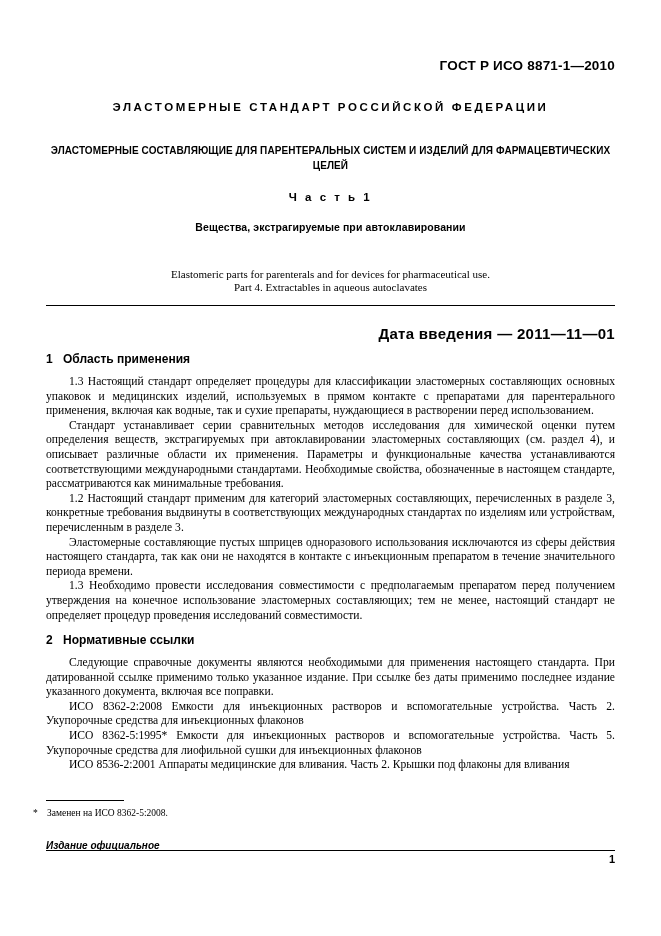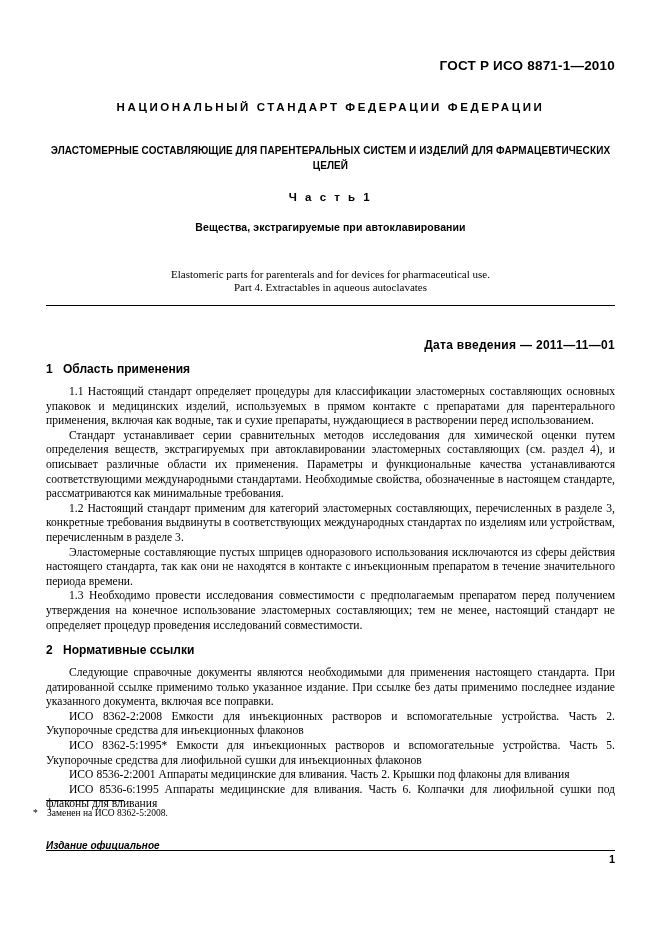--- a/index.html
+++ b/index.html
@@ -71,25 +71,25 @@
     line-height: 12.5px;
     color: #000;
   }
   .rule {
     margin-top: 12px;
     border: 0;
     border-top: 1px solid #000;
     height: 0;
   }
   .intro-date {
-    margin-top: 32px;
+    margin-top: 19px;
     text-align: right;
     font-family: "Liberation Sans", sans-serif;
     font-weight: bold;
-    font-size: 12px;
+    font-size: 15px;
     letter-spacing: 0.3px;
   }
   .section-heading {
     font-family: "Liberation Sans", sans-serif;
     font-weight: bold;
     font-size: 12px;
     margin-top: 10px;
     margin-bottom: 9px;
   }
   .section-heading .num {
@@ -156,55 +156,54 @@
     position: relative;
   }
 </style>
 </head>
 <body>
 
 <div class="page">
 
   <div class="doc-number">ГОСТ Р ИСО 8871-1—2010</div>
 
-  <div class="national-standard">НАЦИОНАЛЬНЫЙ СТАНДАРТ ФЕДЕРАЦИИ ФЕДЕРАЦИИ</div>
+  <div class="national-standard">ЭЛАСТОМЕРНЫЕ СТАНДАРТ РОССИЙСКОЙ ФЕДЕРАЦИИ</div>
 
   <div class="title-block">
     <div class="main-title">ЭЛАСТОМЕРНЫЕ СОСТАВЛЯЮЩИЕ ДЛЯ ПАРЕНТЕРАЛЬНЫХ СИСТЕМ И ИЗДЕЛИЙ ДЛЯ ФАРМАЦЕВТИЧЕСКИХ ЦЕЛЕЙ</div>
     <div class="part-line">Ч а с т ь  1</div>
     <div class="subtitle">Вещества, экстрагируемые при автоклавировании</div>
     <div class="eng-title">
       <div>Elastomeric parts for parenterals and for devices for pharmaceutical use.</div>
       <div>Part 4.  Extractables in aqueous autoclavates</div>
     </div>
   </div>
 
   <hr class="rule">
 
   <div class="intro-date">Дата введения — 2011—11—01</div>
 
   <div class="content">
 
     <div class="section-heading">
       <span class="num">1</span><span>Область применения</span>
     </div>
-    <p class="body">1.1 Настоящий стандарт определяет процедуры для классификации эластомерных составляющих основных упаковок и медицинских изделий, используемых в прямом контакте с препаратами для парентерального применения, включая как водные, так и сухие препараты, нуждающиеся в растворении перед использованием.</p>
+    <p class="body">1.3 Настоящий стандарт определяет процедуры для классификации эластомерных составляющих основных упаковок и медицинских изделий, используемых в прямом контакте с препаратами для парентерального применения, включая как водные, так и сухие препараты, нуждающиеся в растворении перед использованием.</p>
     <p class="body">Стандарт устанавливает серии сравнительных методов исследования для химической оценки путем определения веществ, экстрагируемых при автоклавировании эластомерных составляющих (см. раздел 4), и описывает различные области их применения. Параметры и функциональные качества устанавливаются соответствующими международными стандартами. Необходимые свойства, обозначенные в настоящем стандарте, рассматриваются как минимальные требования.</p>
     <p class="body">1.2 Настоящий стандарт применим для категорий эластомерных составляющих, перечисленных в разделе 3, конкретные требования выдвинуты в соответствующих международных стандартах по изделиям или устройствам, перечисленным в разделе 3.</p>
     <p class="body">Эластомерные составляющие пустых шприцев одноразового использования исключаются из сферы действия настоящего стандарта, так как они не находятся в контакте с инъекционным препаратом в течение значительного периода времени.</p>
     <p class="body">1.3 Необходимо провести исследования совместимости с предполагаемым препаратом перед получением утверждения на конечное использование эластомерных составляющих; тем не менее, настоящий стандарт не определяет процедур проведения исследований совместимости.</p>
 
     <div class="section-heading">
       <span class="num">2</span><span>Нормативные ссылки</span>
     </div>
     <p class="body">Следующие справочные документы являются необходимыми для применения настоящего стандарта. При датированной ссылке применимо только указанное издание. При ссылке без даты применимо последнее издание указанного документа, включая все поправки.</p>
     <p class="body">ИСО  8362-2:2008  Емкости  для  инъекционных  растворов  и  вспомогательные  устройства. Часть 2.  Укупорочные средства для инъекционных флаконов</p>
     <p class="body">ИСО 8362-5:1995* Емкости  для  инъекционных  растворов  и  вспомогательные  устройства. Часть 5. Укупорочные средства для лиофильной сушки для инъекционных флаконов</p>
     <p class="body">ИСО 8536-2:2001  Аппараты медицинские для вливания. Часть 2.  Крышки под флаконы для вливания</p>
-    <p class="body">ИСО 8536-6:1995  Аппараты медицинские для вливания. Часть 6.   Колпачки для лиофильной сушки под флаконы для вливания</p>
 
   </div>
 
   <hr class="footnote-rule">
   <div class="footnote">
     <span class="star">*</span><span>Заменен на ИСО 8362-5:2008.</span>
   </div>
 
   <hr class="bottom-rule">
   <div class="footer">Издание официальное</div>

